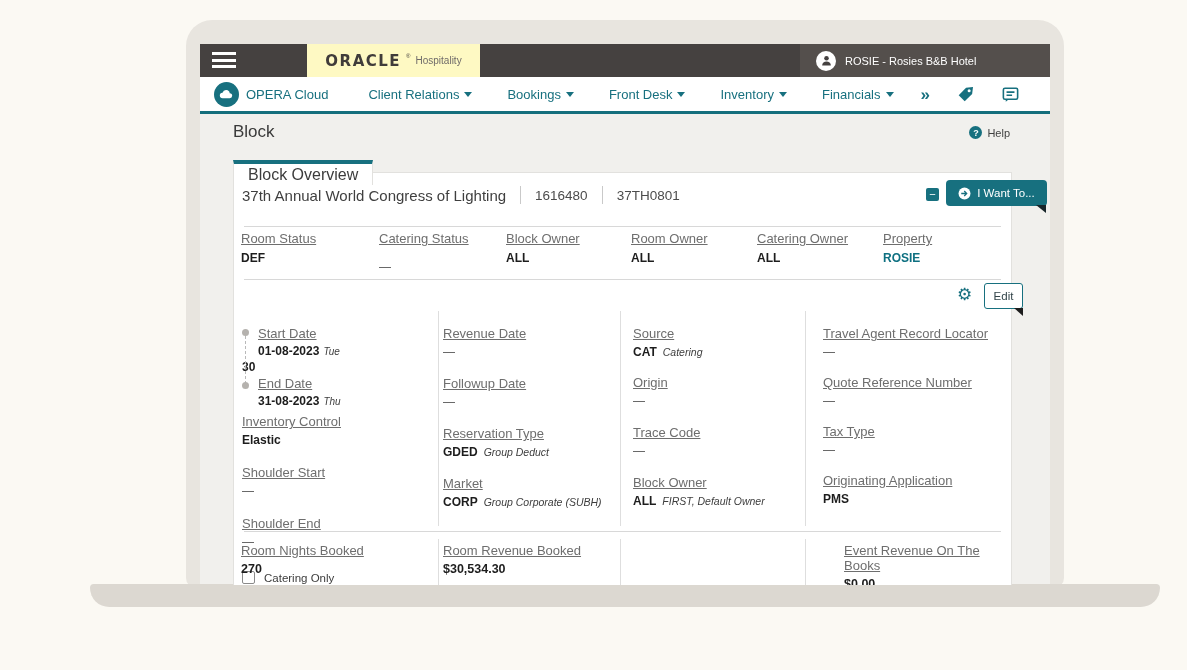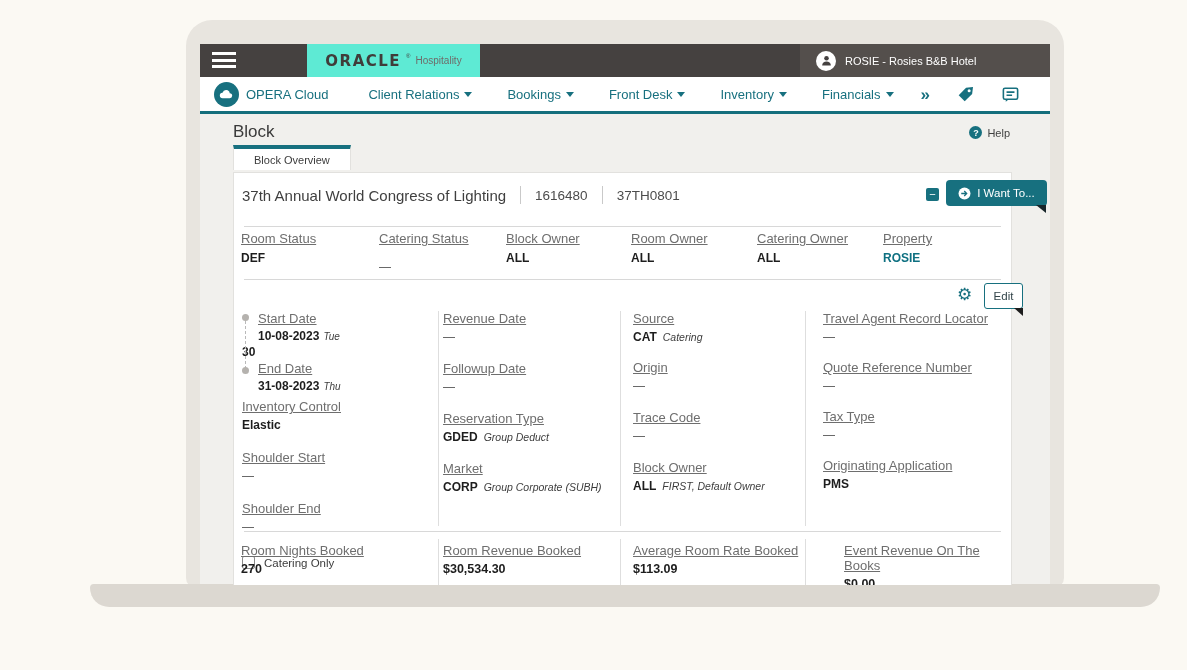--- a/index.html
+++ b/index.html
@@ -23,21 +23,21 @@
   .laptop-base {
     position:absolute; left:90px; top:584px; width:1070px; height:23px;
     background:#dcd8d1; border-radius:6px 6px 30px 30px;
   }
 
   
   .topbar { position:absolute; left:0; top:0; width:100%; height:33px; background:#454140; }
   .hamburger { position:absolute; left:12px; top:8px; width:24px; height:17px; cursor:pointer; }
   .hamburger span { display:block; width:24px; height:3px; background:#fff; margin-bottom:3.5px; }
   .oracle-box {
-    position:absolute; left:107px; top:0; width:173px; height:33px; background:#5eead4;
+    position:absolute; left:107px; top:0; width:173px; height:33px; background:#fef9c3;
     display:flex; align-items:center; justify-content:center; gap:5px;
   }
   .oracle-word { font-family:"DejaVu Sans", sans-serif; font-weight:700; font-size:15px; letter-spacing:1.5px; color:#403c3a; }
   .oracle-reg { font-size:6px; color:#403c3a; vertical-align:top; position:relative; top:-5px; }
   .oracle-sub { font-size:10px; color:#6f6b69; }
   .user-area {
     position:absolute; left:600px; top:0; right:0; height:33px; background:#544f4c;
     display:flex; align-items:center; gap:9px; padding-left:16px; cursor:pointer;
   }
   .avatar { width:20px; height:20px; border-radius:50%; background:#fff; display:flex; align-items:center; justify-content:center; }
@@ -58,23 +58,23 @@
   .overflow-chevrons { font-size:17px; color:#17707f; font-weight:bold; cursor:pointer; line-height:1; }
   .nav-icon { cursor:pointer; display:flex; }
 
   
   .page-title { position:absolute; left:33px; top:78px; font-size:17px; color:#3a3a3a; }
   .help-link { position:absolute; right:40px; top:82px; display:flex; align-items:center; gap:5px; cursor:pointer; }
   .help-q { width:13px; height:13px; border-radius:50%; background:#17707f; color:#fff; font-size:9px; font-weight:bold; display:flex; align-items:center; justify-content:center; }
   .help-text { font-size:11px; color:#3f3f3f; }
 
   .tab {
-    position:absolute; left:33px; top:101px; height:25px; background:#fff;
+    position:absolute; left:33px; top:116px; height:25px; background:#fff;
     border-top:4px solid #17707f; border-left:1px solid #e2e1de; border-right:1px solid #e2e1de;
-    padding:0 20px; font-size:11px; color:#3c3c3c; display:flex; align-items:center; z-index:3; cursor:pointer;
+    padding:0 14px; font-size:16px; color:#3c3c3c; display:flex; align-items:center; z-index:3; cursor:pointer;
   }
   .panel {
     position:absolute; left:33px; top:128px; width:779px; height:620px;
     background:#fff; border:1px solid #e2e1de; z-index:2;
   }
 
   
   .block-title-row { position:absolute; left:8px; top:13px; display:flex; align-items:center; gap:14px; }
   .block-name { font-size:15px; color:#3f3f3f; }
   .sep { width:1px; height:18px; background:#c9c9c9; }
@@ -110,21 +110,21 @@
     display:flex; align-items:center; justify-content:center; cursor:pointer; z-index:4;
   }
   .edit-btn::after {
     content:""; position:absolute; right:-1px; bottom:-8px; width:0; height:0;
     border-top:8px solid #1d1d1d; border-left:9px solid transparent;
   }
 
   
   .details { position:absolute; left:0; top:138px; width:779px; height:215px; }
   .vdiv { position:absolute; top:0; width:1px; height:215px; background:#dedede; }
-  .dcol { position:absolute; top:0; }
+  .dcol { position:absolute; top:15px; }
   .dcol1 { left:8px;  width:188px; }
   .dcol2 { left:209px; width:172px; }
   .dcol3 { left:399px; width:168px; }
   .dcol4 { left:589px; width:182px; }
   .field { margin-bottom:13px; }
   .fv-line { margin-top:4px; display:flex; align-items:baseline; gap:6px; }
   .fv { font-size:12px; font-weight:bold; color:#1d1d1d; }
   .fdash { font-size:12px; color:#555; }
   .fdetail { font-size:10.5px; font-style:italic; color:#3d3d3d; }
 
@@ -294,21 +294,21 @@
       <div class="details">
         <div class="vdiv" style="left:204px"></div>
         <div class="vdiv" style="left:386px"></div>
         <div class="vdiv" style="left:571px"></div>
 
         <div class="dcol dcol1">
           <div class="tl">
             <span class="tl-dot top"></span>
             <span class="tl-dot bottom"></span>
             <div class="flabel">Start Date</div>
-            <div class="tl-date"><span>10-08-2023</span><span class="tl-day">Tue</span></div>
+            <div class="tl-date"><span>01-08-2023</span><span class="tl-day">Tue</span></div>
             <div class="tl-nights">30</div>
             <div class="flabel">End Date</div>
             <div class="tl-date"><span>31-08-2023</span><span class="tl-day">Thu</span></div>
           </div>
           <div class="field">
             <div class="flabel">Inventory Control</div>
             <div class="fv-line">
                 <span class="fv">Elastic</span>
               </div>
           </div>
@@ -426,25 +426,20 @@
         <div class="scol scol1">
           <div class="flabel">Room Nights Booked</div>
           <div class="stat-value">270</div>
 
         </div>
         <div class="scol scol2">
           <div class="flabel">Room Revenue Booked</div>
           <div class="stat-value">$30,534.30</div>
 
         </div>
-        <div class="scol scol3">
-          <div class="flabel">Average Room Rate Booked</div>
-          <div class="stat-value">$113.09</div>
-
-        </div>
         <div class="scol scol4">
           <div class="flabel">Event Revenue On The Books</div>
           <div class="stat-value">$0.00</div>
 
         </div>
       </div>
 
     </div>
   </div>
 </div>

